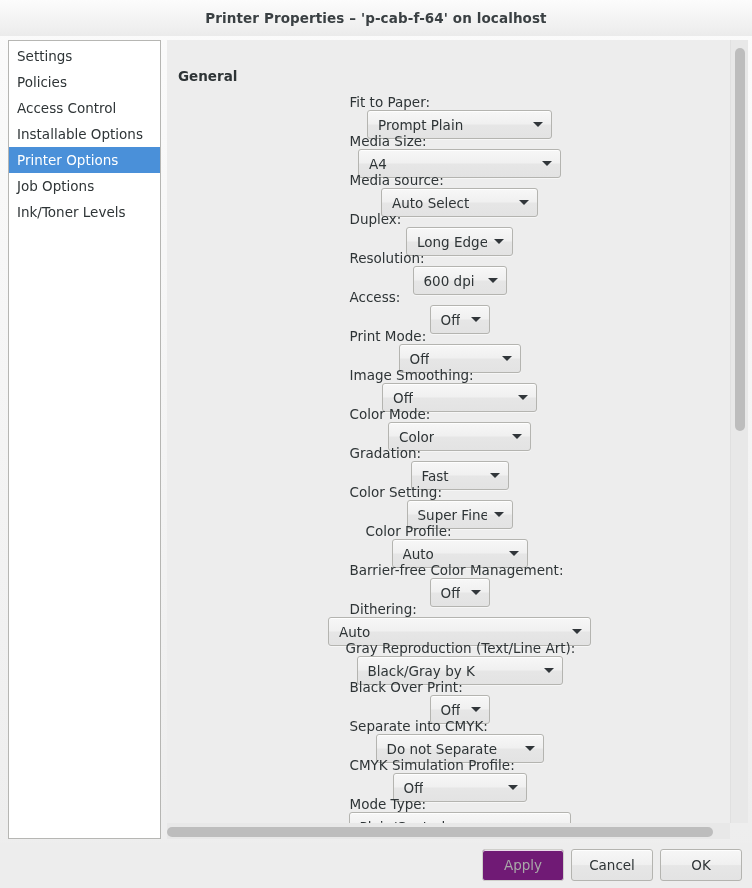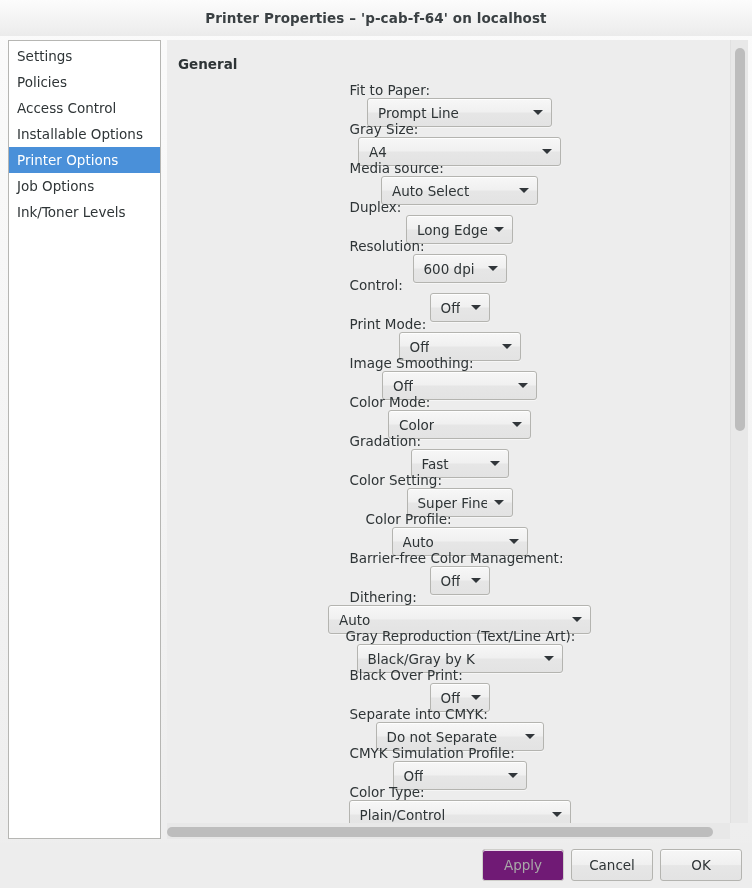--- a/index.html
+++ b/index.html
@@ -107,21 +107,21 @@
     left: 0;
     right: 0;
     padding: 12px 0 0 10px;
     box-sizing: border-box;
   }
 
   .group-title {
     font-size: 13.5px;
     font-weight: bold;
     color: #2e3436;
-    margin: 4px 0 10px 0;
+    margin: 16px 0 10px 0;
     padding-left: 1px;
   }
 
   
   .opt-row {
     display: flex;
     align-items: center;
     height: 39px;
     padding-left: 12px;
     box-sizing: border-box;
@@ -253,26 +253,26 @@
     <div class="content-wrap">
       <div class="content-row">
 
         <div class="scroll-viewport">
           <div class="scroll-inner">
             <div class="group-title">General</div>
             <div id="options-list">
                 <div class="opt-row">
                   <span class="opt-label" style="width: 220px;">Fit to Paper:</span>
                   <div class="combo" style="width: 185px;">
-                    <span class="combo-label">Prompt Line</span>
-                    <span class="combo-arrow"></span>
-                  </div>
-                </div>
-                <div class="opt-row">
-                  <span class="opt-label" style="width: 220px;">Gray Size:</span>
+                    <span class="combo-label">Prompt Plain</span>
+                    <span class="combo-arrow"></span>
+                  </div>
+                </div>
+                <div class="opt-row">
+                  <span class="opt-label" style="width: 220px;">Media Size:</span>
                   <div class="combo" style="width: 203px;">
                     <span class="combo-label">A4</span>
                     <span class="combo-arrow"></span>
                   </div>
                 </div>
                 <div class="opt-row">
                   <span class="opt-label" style="width: 220px;">Media source:</span>
                   <div class="combo" style="width: 157px;">
                     <span class="combo-label">Auto Select</span>
                     <span class="combo-arrow"></span>
@@ -286,21 +286,21 @@
                   </div>
                 </div>
                 <div class="opt-row">
                   <span class="opt-label" style="width: 220px;">Resolution:</span>
                   <div class="combo tight" style="width: 94px;">
                     <span class="combo-label">600 dpi</span>
                     <span class="combo-arrow"></span>
                   </div>
                 </div>
                 <div class="opt-row">
-                  <span class="opt-label" style="width: 220px;">Control:</span>
+                  <span class="opt-label" style="width: 220px;">Access:</span>
                   <div class="combo tight" style="width: 60px;">
                     <span class="combo-label">Off</span>
                     <span class="combo-arrow"></span>
                   </div>
                 </div>
                 <div class="opt-row">
                   <span class="opt-label" style="width: 220px;">Print Mode:</span>
                   <div class="combo" style="width: 122px;">
                     <span class="combo-label">Off</span>
                     <span class="combo-arrow"></span>
@@ -377,21 +377,21 @@
                   </div>
                 </div>
                 <div class="opt-row">
                   <span class="opt-label" style="width: 220px;">CMYK Simulation Profile:</span>
                   <div class="combo" style="width: 134px;">
                     <span class="combo-label">Off</span>
                     <span class="combo-arrow"></span>
                   </div>
                 </div>
                 <div class="opt-row">
-                  <span class="opt-label" style="width: 220px;">Color Type:</span>
+                  <span class="opt-label" style="width: 220px;">Mode Type:</span>
                   <div class="combo" style="width: 222px;">
                     <span class="combo-label">Plain/Control</span>
                     <span class="combo-arrow"></span>
                   </div>
                 </div>
               </div>
           </div>
         </div>
 
         <div class="vscroll">

